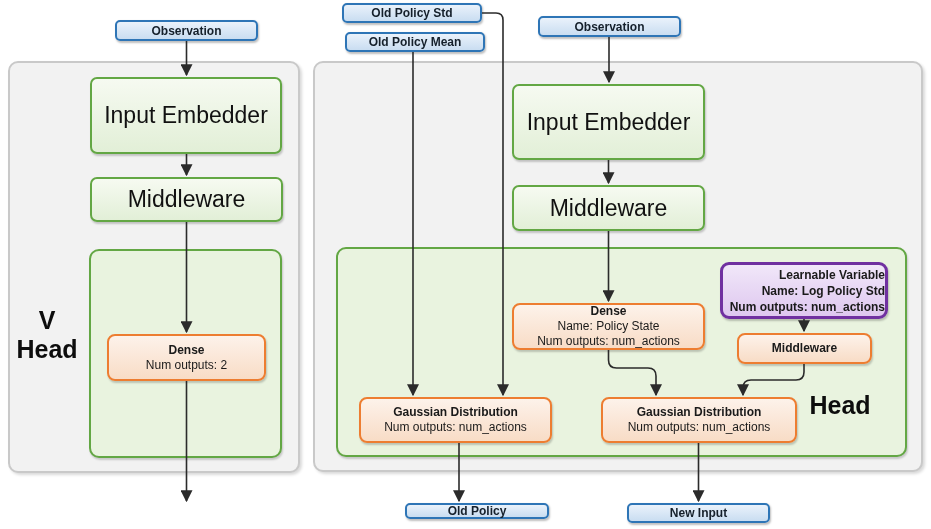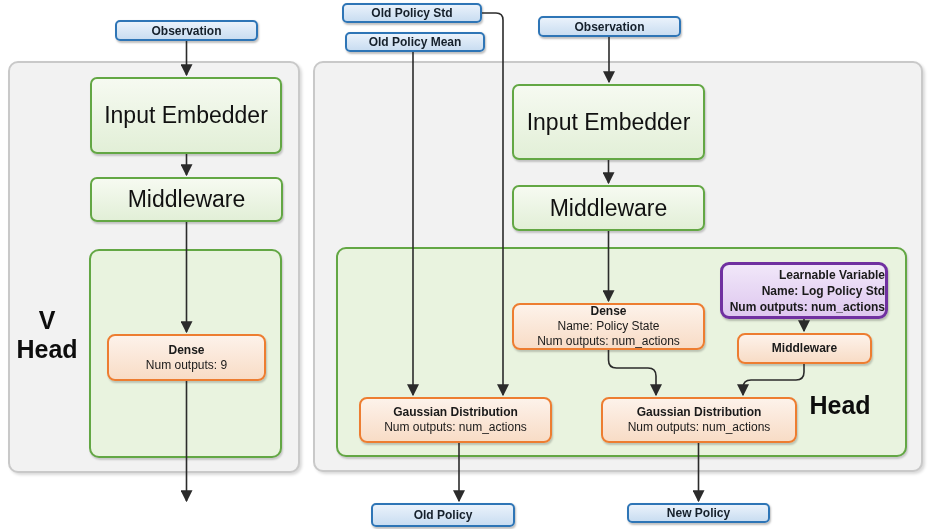--- a/index.html
+++ b/index.html
@@ -67,31 +67,31 @@
     <div>Head</div>
   </div>
   <div class="head-label" style="left:785px;top:391px;width:110px">
     <div>Head</div>
   </div>
 
   <div class="io" style="left:115px;top:20px;width:143px;height:21px">Observation</div>
   <div class="io" style="left:342px;top:3px;width:140px;height:20px">Old Policy Std</div>
   <div class="io" style="left:345px;top:32px;width:140px;height:20px">Old Policy Mean</div>
   <div class="io" style="left:538px;top:16px;width:143px;height:21px">Observation</div>
-  <div class="io" style="left:371px;top:503px;width:144px;height:24px">Old Policy</div>
-  <div class="io" style="left:627px;top:503px;width:143px;height:20px">New Policy</div>
+  <div class="io" style="left:405px;top:503px;width:144px;height:16px">Old Policy</div>
+  <div class="io" style="left:627px;top:503px;width:143px;height:20px">New Input</div>
 
   <div class="proc" style="left:90px;top:77px;width:192px;height:77px">Input Embedder</div>
   <div class="proc" style="left:90px;top:177px;width:193px;height:45px">Middleware</div>
   <div class="proc" style="left:512px;top:84px;width:193px;height:76px">Input Embedder</div>
   <div class="proc" style="left:512px;top:185px;width:193px;height:46px">Middleware</div>
 
   <div class="op" style="left:107px;top:334px;width:159px;height:47px">
     <div class="op-title">Dense</div>
-    <div class="op-line">Num outputs: 9</div>
+    <div class="op-line">Num outputs: 2</div>
   </div>
   <div class="op" style="left:512px;top:303px;width:193px;height:47px">
     <div class="op-title">Dense</div>
     <div class="op-line">Name: Policy State</div>
     <div class="op-line">Num outputs: num_actions</div>
   </div>
   <div class="op" style="left:737px;top:333px;width:135px;height:31px">
     <div class="op-title">Middleware</div>
   </div>
   <div class="op" style="left:359px;top:397px;width:193px;height:46px">

